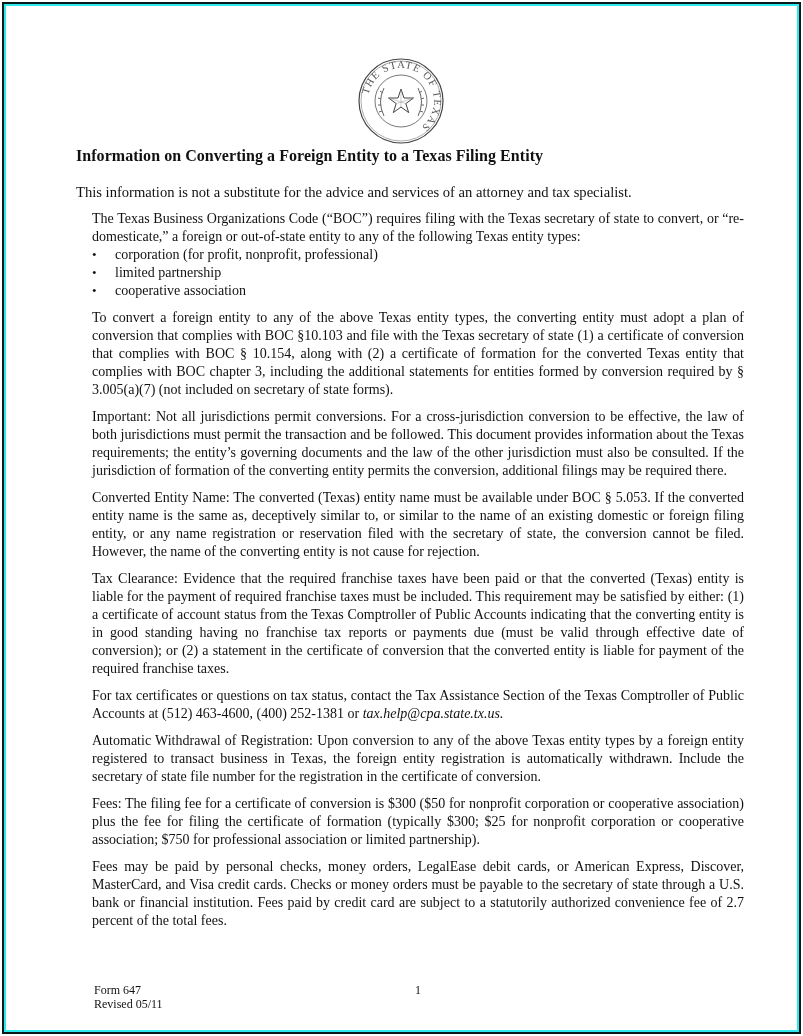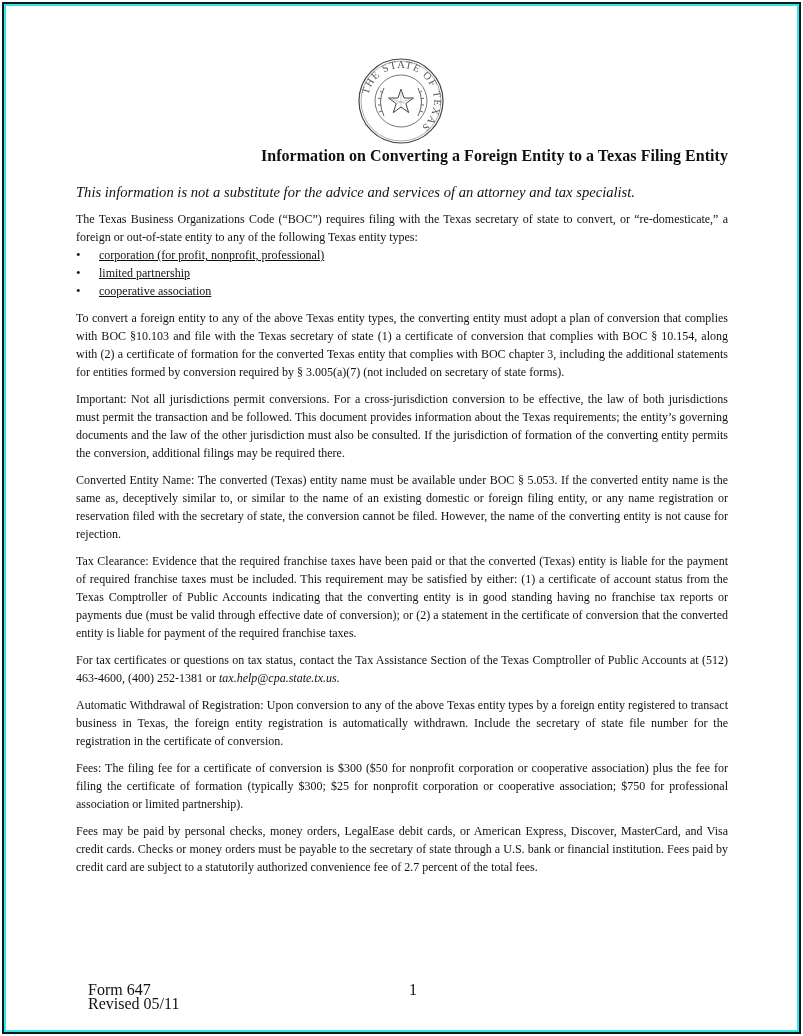--- a/index.html
+++ b/index.html
@@ -38,73 +38,71 @@
       left: 282px;
       top: 58px;
       width: 86px;
       height: 86px;
     }
     .title {
       position: absolute;
       left: 0;
       top: 147px;
       width: 652px;
-      text-align: right;
+      text-align: left;
       font-weight: bold;
       font-size: 16px;
       letter-spacing: 0.05px;
     }
     .disclaimer {
       position: absolute;
       left: 0;
       top: 184px;
-      font-style: italic;
       font-size: 14.6px;
       white-space: nowrap;
     }
     .body-text {
       position: absolute;
-      left: 0;
+      left: 16px;
       top: 210px;
       width: 652px;
-      font-size: 12px;
+      font-size: 14px;
       line-height: 18px;
     }
     .body-text p {
       margin: 0 0 9px 0;
       text-align: justify;
     }
     .body-text p.tight {
       margin-bottom: 0;
     }
     ul.types {
       list-style: none;
       margin: 0 0 9px 0;
       padding: 0;
     }
     ul.types li {
       position: relative;
       padding-left: 23px;
-      text-decoration: underline;
     }
     ul.types li::before {
       content: "\2022";
       position: absolute;
       left: 0;
       top: 0;
       font-size: 13px;
     }
     b { font-weight: normal; }
     i { }
     .footer {
       position: absolute;
-      left: 12px;
+      left: 18px;
       top: 983px;
       width: 652px;
-      font-size: 16px;
+      font-size: 12px;
       line-height: 14px;
     }
     .footer .page-num {
       position: absolute;
       left: 321px;
       top: 0;
     }
   </style>
 </head>
 <body>

